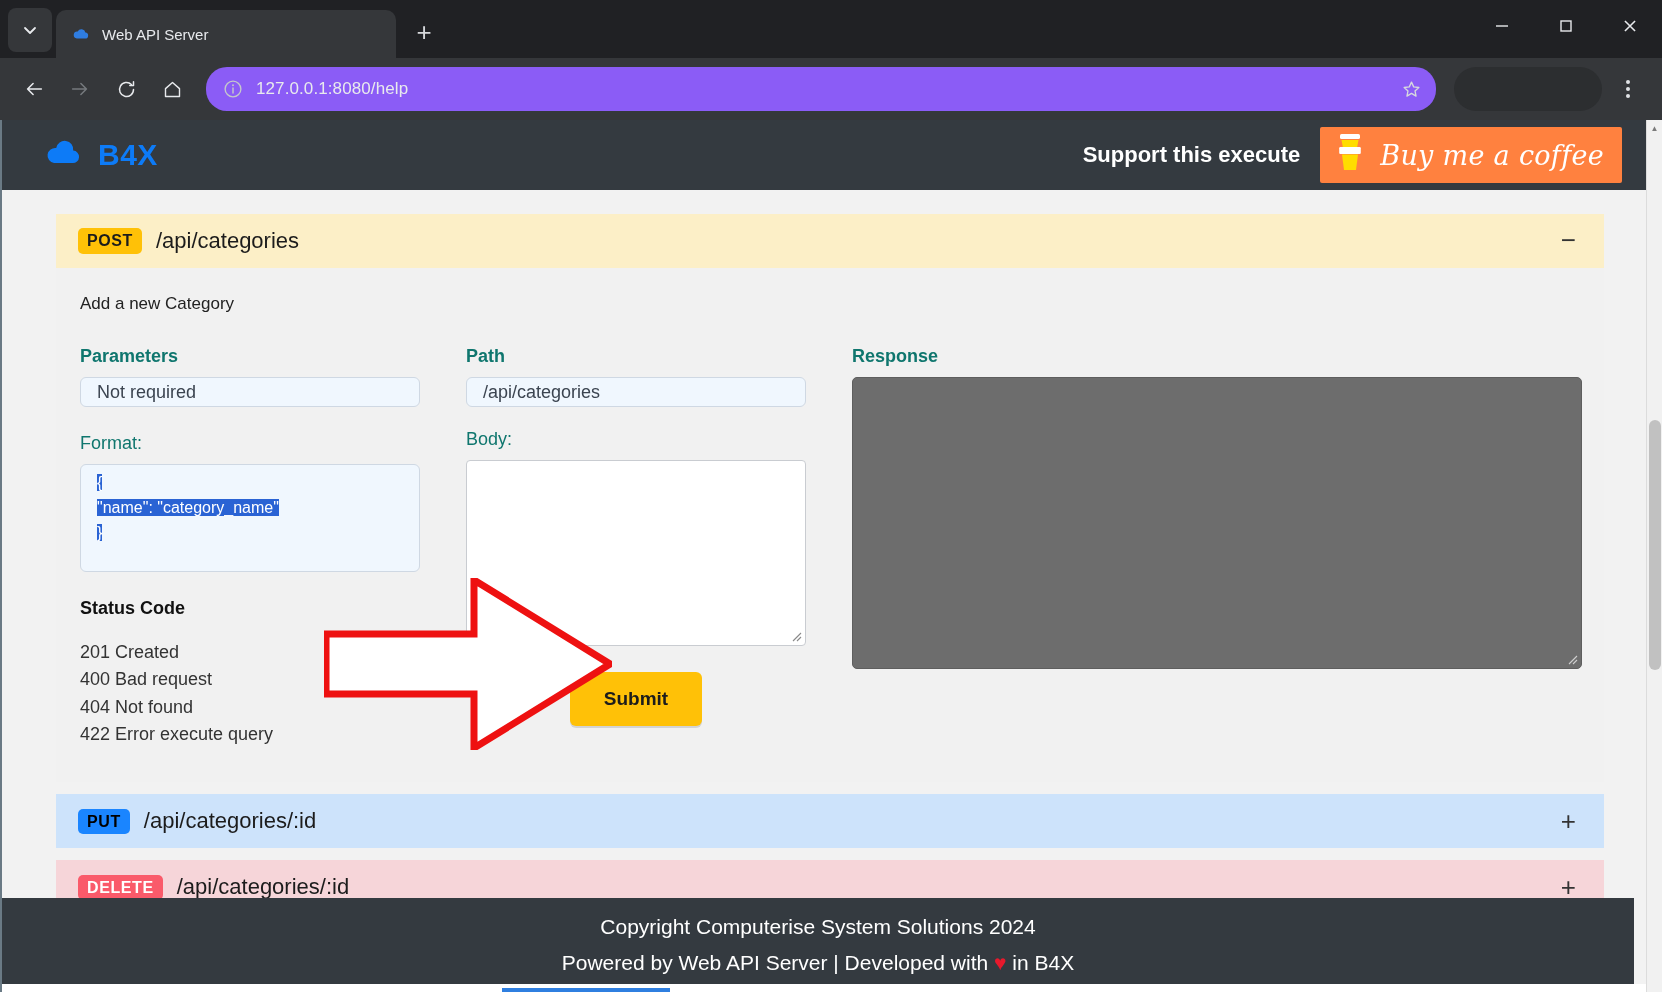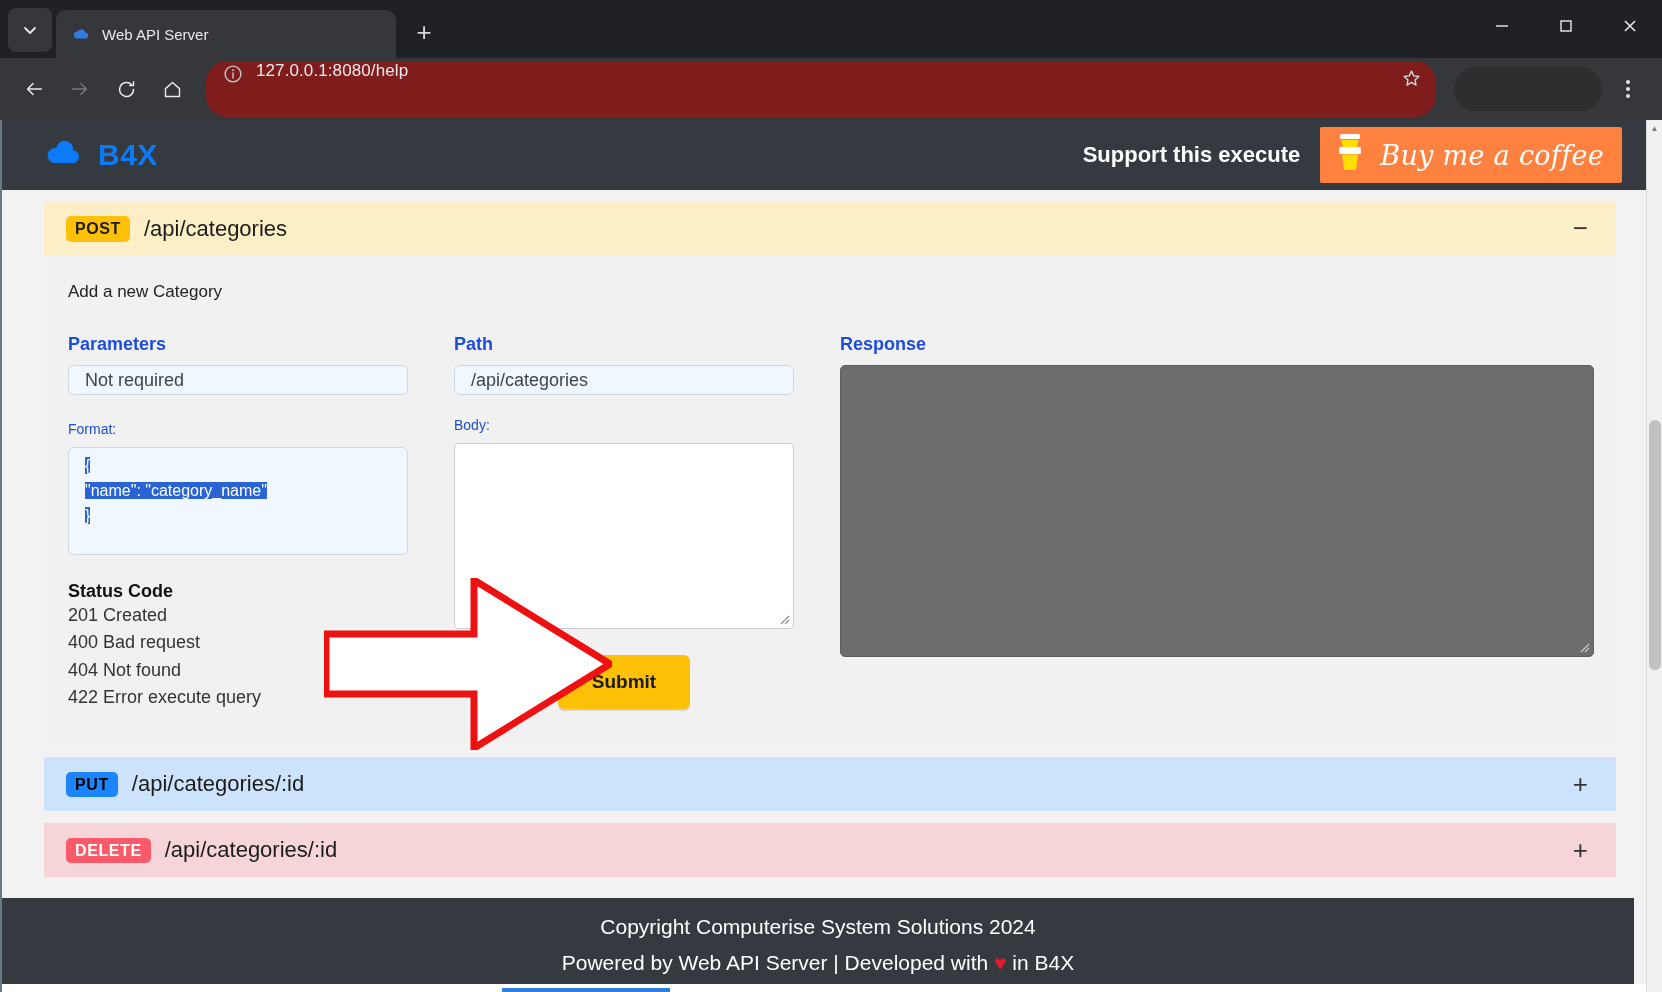--- a/index.html
+++ b/index.html
@@ -89,24 +89,24 @@
   .nav-btn {
     width: 40px; height: 40px;
     display: flex; align-items: center; justify-content: center;
     color: #e8eaed;
     border-radius: 50%;
     flex: 0 0 40px;
   }
   .nav-btn.disabled { color: #75797d; }
   .omnibox {
     flex: 1;
-    height: 56px;
-    background: #7f1d1d;
+    height: 44px;
+    background: #8b5cf6;
     border-radius: 21px;
-    display: flex; align-items: flex-start;
+    display: flex; align-items: center;
     padding: 0 8px 0 14px;
     margin: 0 8px;
     gap: 10px;
   }
   .site-info {
     width: 26px; height: 26px;
     display: flex; align-items: center; justify-content: center;
     color: #c5c8cb;
     flex: 0 0 26px;
   }
@@ -214,21 +214,21 @@
     color: #ffffff;
     font-size: 27px;
     font-style: italic;
     font-family: "DejaVu Serif", serif;
     white-space: nowrap;
     letter-spacing: .3px;
   }
 
   
   .content-area {
-    padding: 0;
+    padding: 12px;
     position: relative;
   }
   .endpoint {
     margin: 12px 30px 0 42px;
   }
   .ep-header {
     display: flex; align-items: center;
     padding: 14px 22px;
     gap: 14px;
   }
@@ -277,24 +277,24 @@
     gap: 46px;
     padding-left: 2px;
   }
   .col-left  { width: 340px; flex: 0 0 340px; }
   .col-mid   { width: 340px; flex: 0 0 340px; }
   .col-right { flex: 1; }
 
   .field-label {
     font-size: 18px;
     font-weight: bold;
-    color: #1d4ed8;
+    color: #0f766e;
     margin-bottom: 10px;
   }
-  .field-label.light { font-weight: normal; font-size: 14px; }
+  .field-label.light { font-weight: normal; font-size: 18px; }
 
   .input-box {
     background: #f0f7fe;
     border: 1px solid #cfd8e3;
     border-radius: 6px;
     height: 30px;
     display: flex; align-items: center;
     padding: 0 16px;
     font-size: 18px;
     color: #3b4450;
@@ -307,21 +307,21 @@
     padding: 6px 10px 6px 16px;
     font-size: 16px;
     color: #3b4450;
     overflow: hidden;
     line-height: 1.55;
   }
   .sel { background: #2a63d4; color: #ffffff; }
 
   .status-title {
     font-size: 18px; font-weight: bold; color: #111;
-    margin: 26px 0 0 0;
+    margin: 26px 0 20px 0;
   }
   .status-line {
     font-size: 18px; color: #333;
     line-height: 1.52;
   }
 
   .textarea-box {
     background: #ffffff;
     border: 1px solid #c9ccd1;
     border-radius: 4px;

